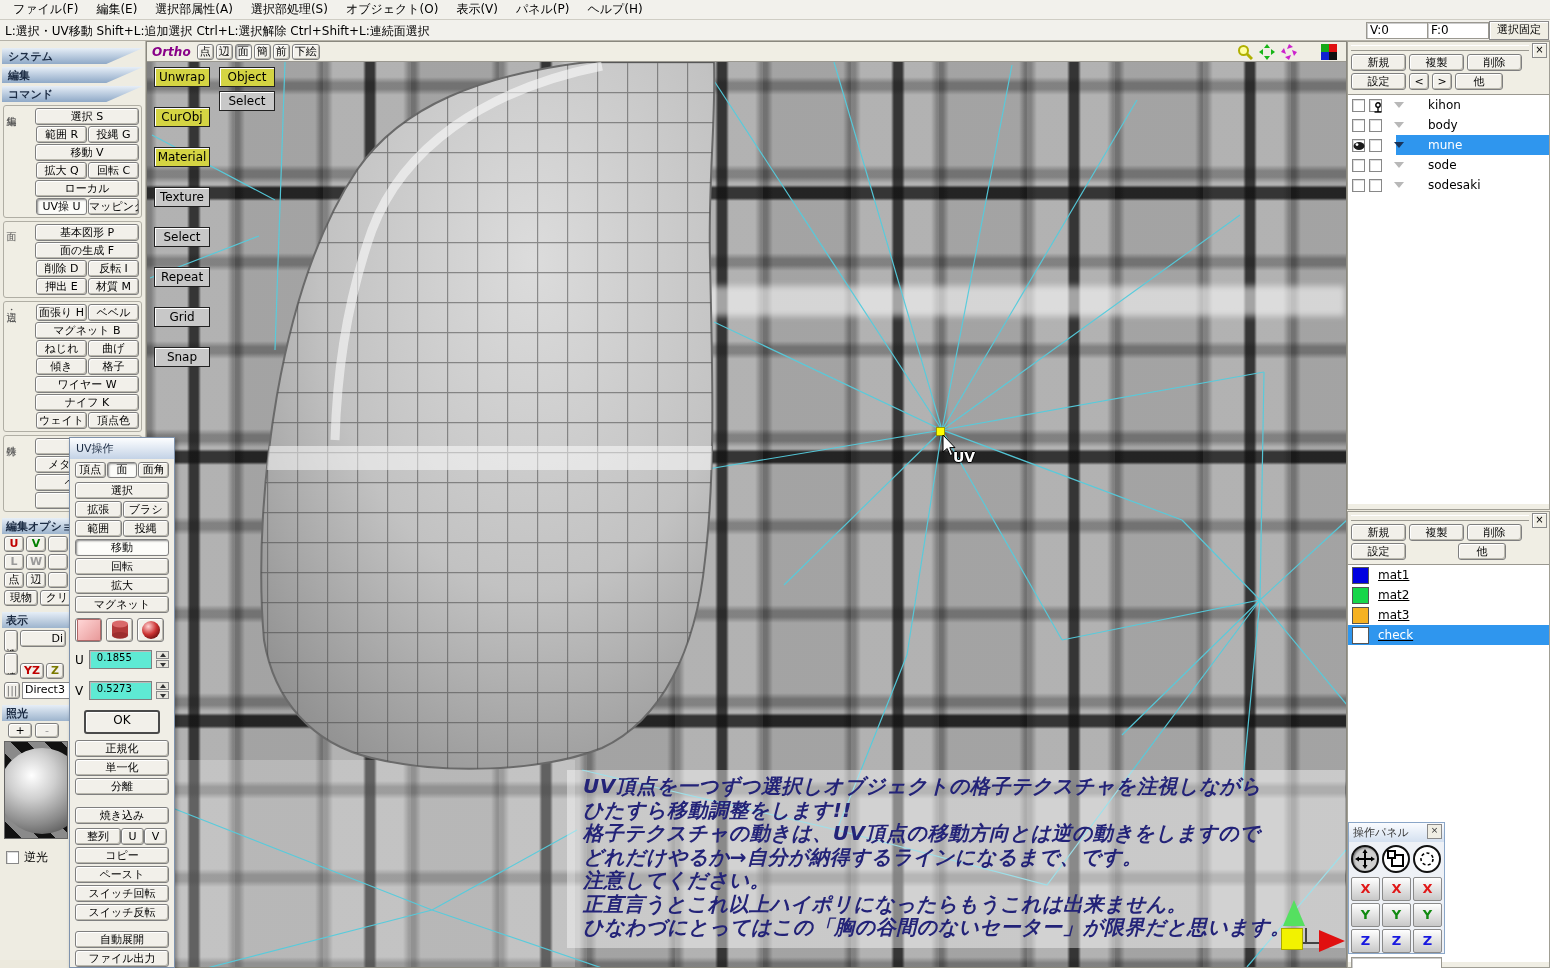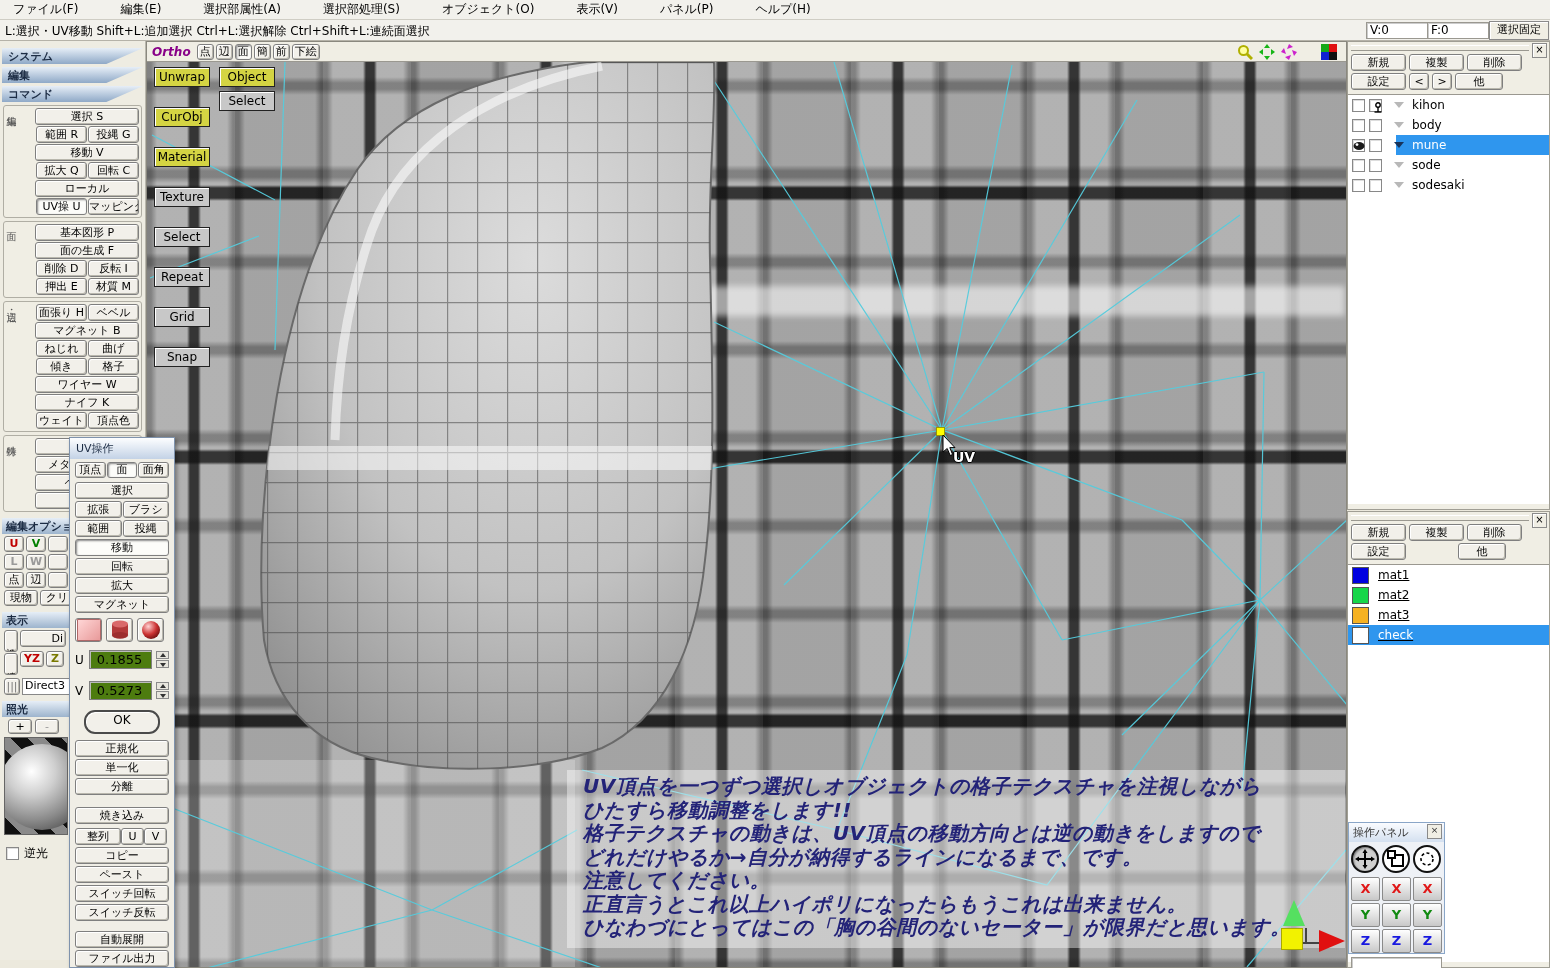--- a/index.html
+++ b/index.html
@@ -1,20 +1,20 @@
 <!DOCTYPE html>
 <html><head>
 <meta charset="utf-8">
 <style>
   html,body{margin:0;padding:0;}
   body{font-family:"DejaVu Sans","Liberation Sans",sans-serif;}
   #app{position:relative;width:1550px;height:968px;background:#ece9dd;overflow:hidden;font-size:11px;color:#000;}
 
   
-  .menubar{position:absolute;left:0;top:0;right:0;height:19px;background:#f2f1ec;border-bottom:1px solid #cfcdc4;display:flex;align-items:center;padding-left:4px;font-size:12px;z-index:90;gap:24px;}
+  .menubar{position:absolute;left:0;top:0;right:0;height:19px;background:#f2f1ec;border-bottom:1px solid #cfcdc4;display:flex;align-items:center;padding-left:4px;font-size:12px;z-index:90;}
   .mi{padding:2px 9px;}
   .bar2{position:absolute;left:0;top:20px;right:0;height:20px;background:#f2f1ec;border-bottom:1px solid #b5b2a8;font-size:12px;z-index:90;}
   .sc{position:absolute;left:5px;top:3px;}
   .cntbox{position:absolute;top:2px;height:15px;background:#fff;border:1px solid #9a9890;box-shadow:inset 1px 1px 0 #ccc;padding:0 3px;font-size:12px;}
   .vbox{left:1366px;width:54px;} .fbox{left:1427px;width:54px;}
   .lockbtn{position:absolute;left:1489px;top:1px;width:58px;height:17px;line-height:16px;text-align:center;background:#f0eee4;border:1px solid #8a8a8a;box-shadow:inset 1px 1px 0 #fff;font-size:11px;}
 
   
   .btn{box-sizing:border-box;height:17px;line-height:15px;text-align:center;background:#f2f0ea;border:1px solid #7f7f7f;border-radius:3px;box-shadow:inset 1px 1px 0 #fff, inset -1px -1px 0 #b9b7ad;font-size:11px;overflow:hidden;white-space:nowrap;}
   .pressed{background:#fcfcf9;box-shadow:inset 1px 1px 2px #8a8a8a;}
@@ -28,21 +28,21 @@
   .btns{flex:1;display:flex;flex-wrap:wrap;gap:1px;justify-content:flex-end;}
   .w1{width:104px;} .w2{width:51px;}
   .panelhead{height:15px;margin:6px 2px 2px 2px;background:linear-gradient(#e6eef7,#9db4cd);font-size:11px;font-weight:bold;color:#1c2c44;padding:1px 0 0 4px;white-space:nowrap;overflow:hidden;}
   .eo-row{display:flex;gap:2px;margin:2px 0 0 4px;}
   .eob{width:20px;height:16px;line-height:14px;}
   .eo-red{color:#c00000;font-weight:bold;} .eo-grn{color:#008000;font-weight:bold;} .eo-gray{color:#9a9a9a;font-weight:bold;}
   .wide{width:34px;}
   .disp-body{display:flex;margin:2px 0 0 4px;gap:2px;}
   .vtabs{display:flex;flex-direction:column;gap:1px;}
   .vtb{width:14px;height:22px;font-size:9px;writing-mode:vertical-rl;line-height:13px;padding:0;}
-  .disp-col{display:flex;flex-direction:column;gap:2px;}
+  .disp-col{display:flex;flex-direction:column;gap:14px;}
   .yzred{color:#c00000;font-weight:bold;} .zol{color:#7a7a00;font-weight:bold;}
   .rendrow{display:flex;gap:2px;margin:3px 0 0 4px;align-items:center;}
   .rbox{width:52px;height:15px;background:#fff;border:1px solid #888;font-size:11px;padding:0 2px;overflow:hidden;white-space:nowrap;}
   .lightrow{display:flex;gap:3px;margin:2px 0 0 8px;}
   .pm{width:24px;height:15px;line-height:13px;}
   .sphere-box{width:62px;height:96px;margin:3px 0 0 4px;background:repeating-linear-gradient(45deg,#111 0 12px,#8a8a8a 12px 24px);position:relative;overflow:hidden;border:1px solid #666;}
   .sphere{position:absolute;left:-6px;top:6px;width:86px;height:86px;border-radius:50%;background:radial-gradient(circle at 38% 32%,#ffffff,#cfcfcf 30%,#8a8a8a 62%,#2e2e2e 100%);}
   .bl-row{display:flex;align-items:center;gap:5px;margin:10px 0 0 6px;font-size:12px;}
   .cb{width:13px;height:13px;background:#fff;border:1px solid #888;box-shadow:inset 1px 1px 0 #ddd;box-sizing:border-box;}
 
@@ -87,21 +87,21 @@
   .pbtn{flex:0 0 auto;}
   .pb-l{width:55px;} .pb-s{width:20px;} .pb-o{width:48px;}
   .list{margin-top:3px;background:#fff;border-top:1px solid #9a9890;position:relative;height:calc(100% - 58px);overflow:hidden;font-size:12px;}
   .orow{height:20px;display:flex;align-items:center;position:relative;}
   .orow .cb{margin-left:4px;position:relative;}
   .cb2{margin-left:10px;}
   .tri-dn{width:0;height:0;border-left:5px solid transparent;border-right:5px solid transparent;border-top:6px solid #b8b8b8;margin-left:12px;}
   .orow.sel{background:linear-gradient(90deg,#ffffff 0 48px,#2f96ee 48px);}
   .orow.sel .tri-dn{border-top-color:#17335a;}
   .orow.sel .oname{color:#fff;}
-  .oname{margin-left:8px;}
+  .oname{margin-left:24px;}
   .mrow{height:20px;display:flex;align-items:center;position:relative;text-decoration:underline;}
   .sw{width:17px;height:17px;border:1px solid #555;box-sizing:border-box;margin-left:4px;}
   .mrow.sel{background:#2f96ee;} .mrow.sel .mname{color:#fff;}
   .mname{margin-left:9px;}
   .rowicon{position:absolute;left:3px;top:2px;}
 
   
   .opspanel{position:absolute;left:1348px;top:822px;width:97px;height:132px;background:#eef1f6;border:1px solid #8aa6c8;z-index:70;box-sizing:border-box;}
   .opstitle{height:17px;background:linear-gradient(#fafcff,#d4e0f0);font-size:11px;color:#333;padding:2px 0 0 4px;position:relative;}
   .opsclose{position:absolute;right:2px;top:1px;width:13px;height:13px;line-height:11px;text-align:center;font-size:9px;background:#f0eee4;border:1px solid #8a8a8a;}
@@ -119,27 +119,27 @@
   .uvbody{padding:3px 5px;}
   .uvtabs{display:flex;gap:1px;margin-bottom:4px;}
   .uvtab{flex:1;height:16px;line-height:14px;}
   .uvrow{display:flex;gap:1px;margin-top:2px;}
   .uvb{flex:1;}
   .shapes{display:flex;gap:4px;margin:5px 0 4px 0;}
   .shp{width:27px;height:24px;display:flex;align-items:center;justify-content:center;}
   .sq-shape{width:22px;height:20px;background:linear-gradient(135deg,#ffd6d6,#e89a9a);border:1px solid #b06868;}
   .numrow{display:flex;align-items:center;gap:4px;margin-top:8px;}
   .numlbl{width:10px;font-size:12px;}
-  .fld{width:48px;height:15px;background:#4d7c0f;border:1px solid #808080;box-shadow:inset 1px 1px 0 #bbb;padding:1px 7px;font-size:13px;}
+  .fld{width:48px;height:15px;background:#5eead4;border:1px solid #808080;box-shadow:inset 1px 1px 0 #bbb;padding:1px 7px;font-size:10px;}
   .spin{display:flex;flex-direction:column;gap:1px;}
   .sp{width:13px;height:8px;background:#e8e6de;border:1px solid #8a8a8a;box-sizing:border-box;position:relative;}
   .sp::after{content:"";position:absolute;left:3px;width:0;height:0;border-left:3px solid transparent;border-right:3px solid transparent;}
   .sp.up::after{top:1px;border-bottom:4px solid #333;}
   .sp.dn::after{top:2px;border-top:4px solid #333;}
-  .okbtn{width:72px;height:20px;line-height:17px;margin:10px auto 6px auto;border:2px solid #4a4a4a;border-radius:11px;background:#f2f0ea;box-shadow:inset 1px 1px 0 #fff;text-align:center;font-size:12px;}
+  .okbtn{width:72px;height:20px;line-height:17px;margin:10px auto 6px auto;border:2px solid #4a4a4a;border-radius:3px;background:#f2f0ea;box-shadow:inset 1px 1px 0 #fff;text-align:center;font-size:12px;}
   .uvop{margin-top:2px;height:17px;}
   .alignrow{display:flex;gap:0;margin-top:2px;}
   .alg{width:46px;} .algs{width:23px;}
   .gap{height:8px;}
 
   .icon16{width:16px;height:16px;display:inline-block;}
 </style>
 </head>
 <body>
 

